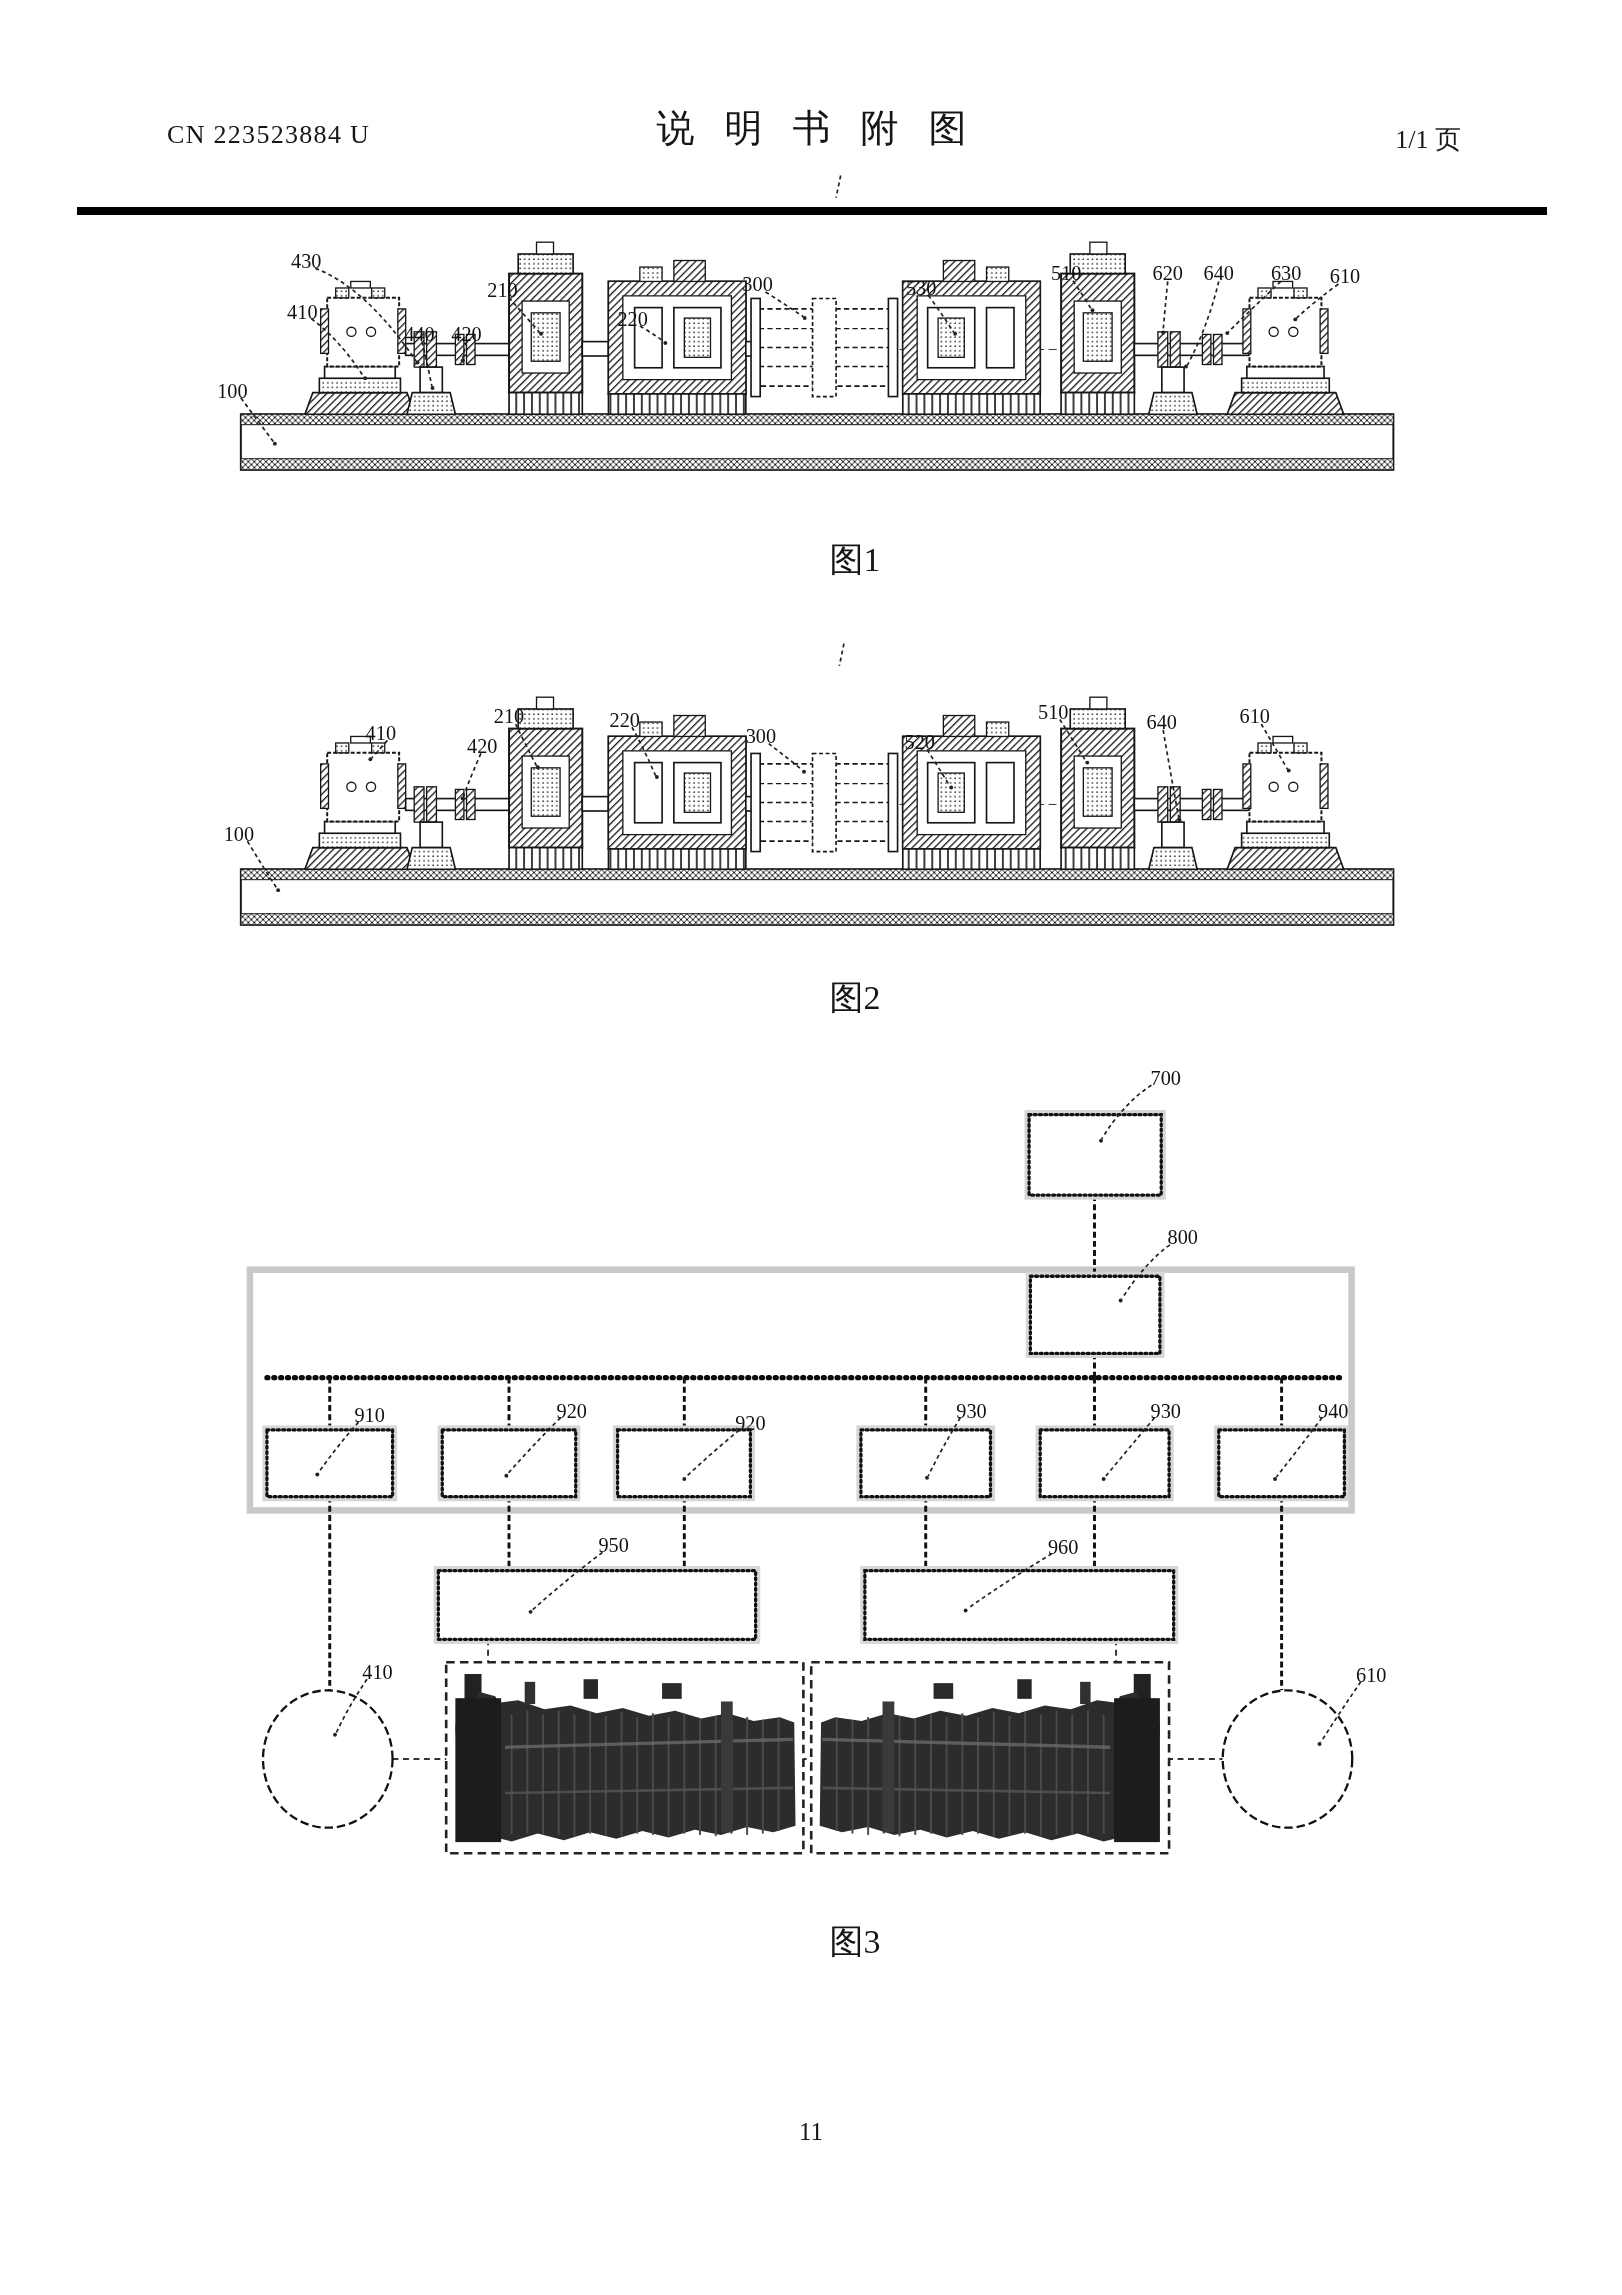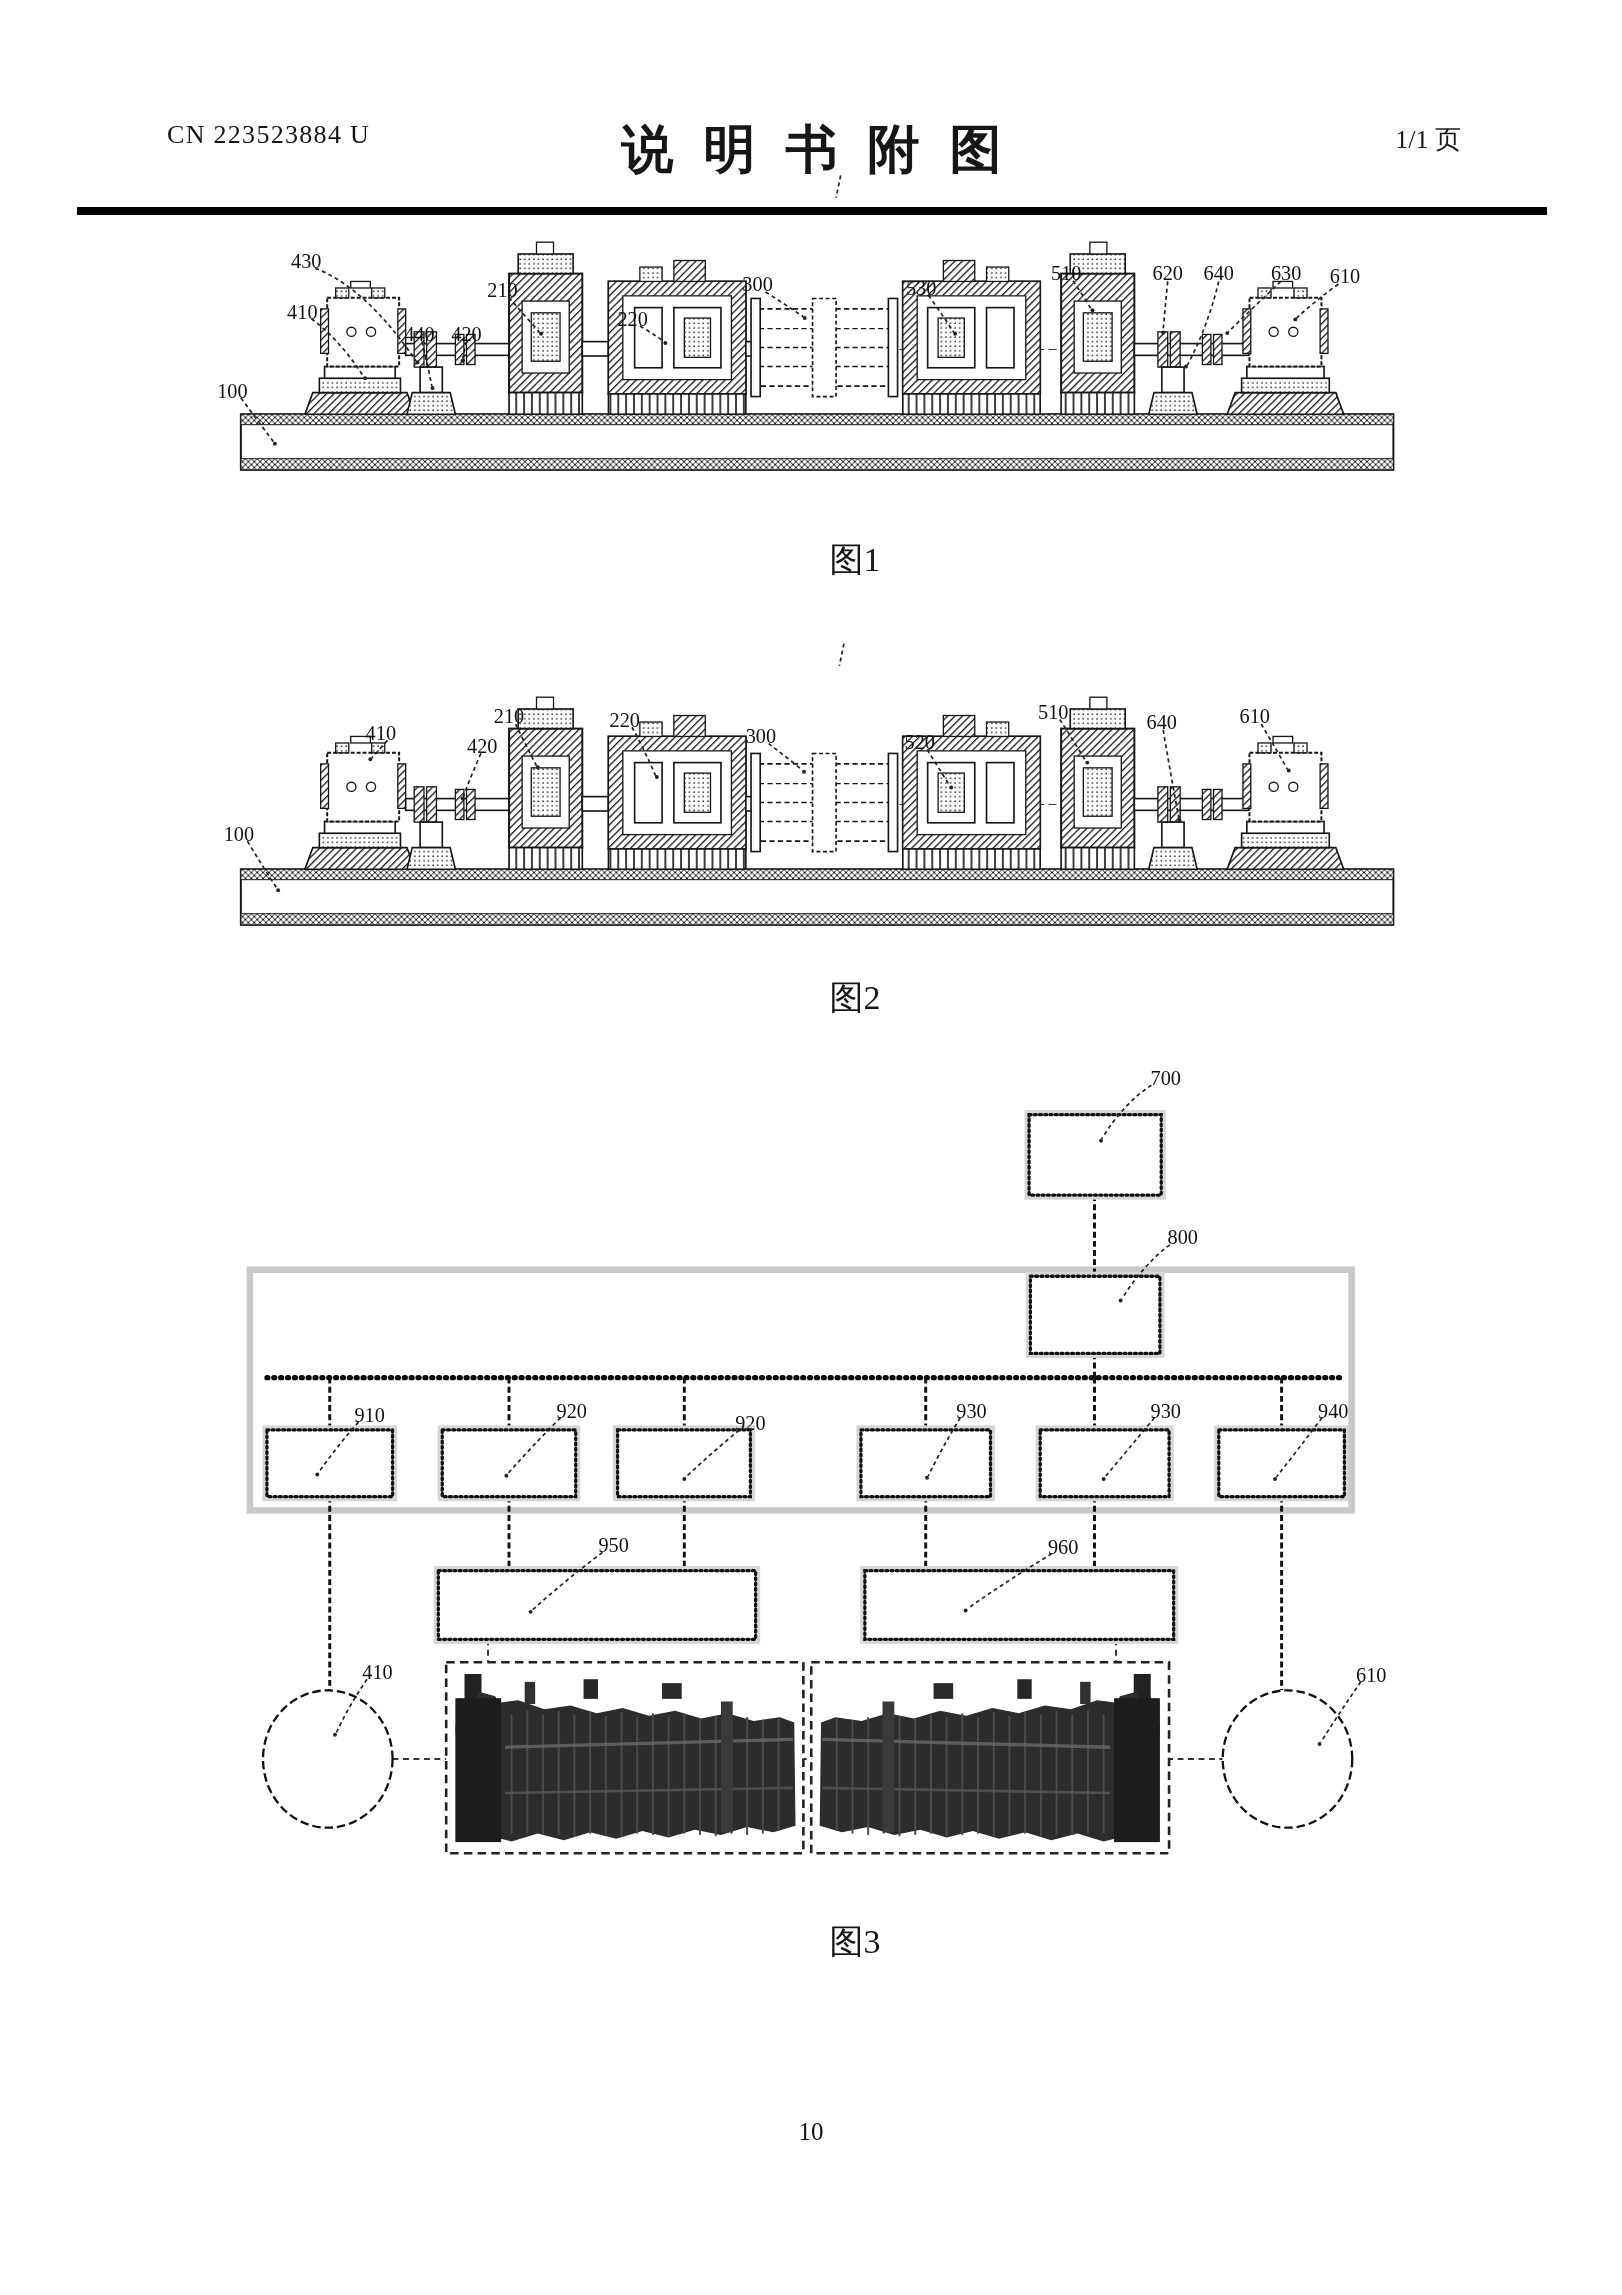--- a/index.html
+++ b/index.html
@@ -6,21 +6,21 @@
   .page{
     position:relative;
     width:1623px;height:2295px;
     background:#ffffff;
     font-family:"Liberation Serif","DejaVu Serif",serif;
     color:#161616;
     overflow:hidden;
   }
   .abs{position:absolute;}
   .hdr-left{left:167px;top:120px;font-size:26px;letter-spacing:1.3px;text-align:center;}
-  .hdr-title{left:50%;top:115px;transform:translateX(-50%);font-size:52px;font-weight:bold;letter-spacing:30px;white-space:nowrap;padding-left:30px;}
+  .hdr-title{left:50%;top:103px;transform:translateX(-50%);font-size:38px;font-weight:normal;letter-spacing:30px;white-space:nowrap;padding-left:30px;}
   .hdr-right{right:162px;top:122px;font-size:26px;}
   .hdr-rule{left:77px;top:207px;width:1470px;height:7.9px;background:#000;}
   .cap{left:855px;transform:translateX(-50%);font-size:34px;white-space:nowrap;}
   .pageno{left:811px;transform:translateX(-50%);top:2118px;font-size:25px;}
   svg text{font-family:"Liberation Serif","DejaVu Serif",serif;font-size:31px;fill:#111;}
   svg .lbl text{text-anchor:middle;}
   .leader{fill:none;stroke:#222;stroke-width:2.6;stroke-dasharray:6 5;}
   .con{stroke:#111;stroke-width:4.5;stroke-dasharray:9 5;fill:none;}
   .busline{stroke:#0d0d0d;stroke-width:8;stroke-dasharray:1.5 9;stroke-linecap:round;fill:none;}
   .fbox{fill:#fff;stroke:#111;stroke-width:5;stroke-dasharray:3 5;stroke-linecap:round;}
@@ -478,16 +478,16 @@
       <text x="227" y="966">410</text>
       </g>
     <g class="lbl">
       <path class="leader" d="M1730,970 Q1699,1015 1669,1062"></path>
         <circle cx="1667" cy="1065" r="3" fill="#222"></circle>
       <text x="1746" y="970">610</text>
       </g>
   </svg>
   <div class="abs cap" style="top:1919px">图3</div>
 
-  <div class="abs pageno">10</div>
+  <div class="abs pageno">11</div>
 
 </div>
 
 
 </body></html>

